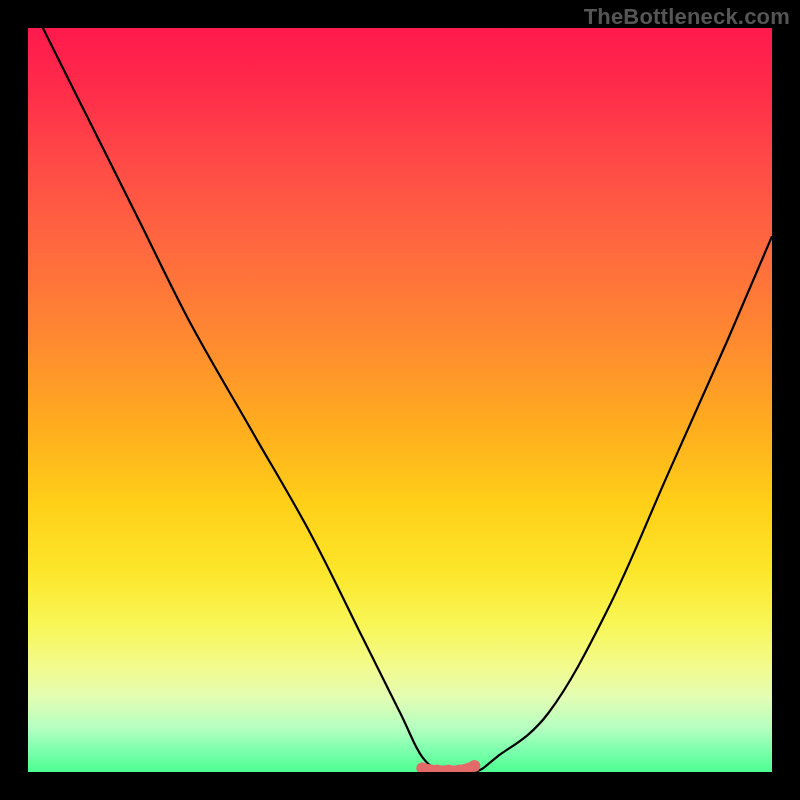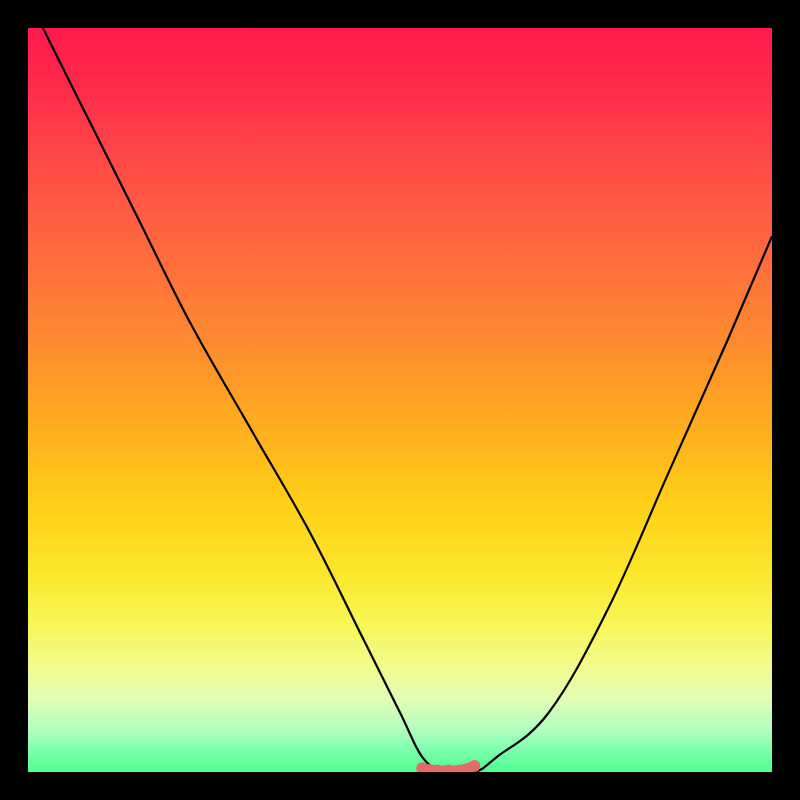--- a/index.html
+++ b/index.html
@@ -63,20 +63,21 @@
     left: 0;
     top: 0;
     width: 100%;
     height: 100%;
   }
 </style>
 </head>
 <body>
 
 <div class="frame">
+  <div class="watermark">TheBottleneck.com</div>
 
   <div class="plot-area">
     <div class="gradient-bg"></div>
 
     <svg class="curve" viewBox="0 0 744 744" preserveAspectRatio="none">
       <path fill="none" stroke="#000" stroke-width="2.2" d="M 14.9 0.0 C 22.9 16.1, 42.1 54.5, 59.5 89.3 C 76.9 124.1, 92.9 155.9, 111.6 193.4 C 130.3 230.9, 143.6 260.1, 163.7 297.6 C 183.8 335.1, 201.8 364.3, 223.2 401.8 C 244.6 439.3, 262.6 468.4, 282.7 505.9 C 302.8 543.4, 318.7 577.9, 334.8 610.1 C 350.9 642.2, 361.3 663.1, 372.0 684.5 C 382.7 705.9, 386.3 718.4, 394.3 729.1 C 402.4 739.8, 407.3 741.3, 416.6 744.0 C 426.0 746.7, 437.0 746.7, 446.4 744.0 C 455.8 741.3, 455.3 739.8, 468.7 729.1 C 482.1 718.4, 500.7 711.3, 520.8 684.5 C 540.9 657.7, 558.9 623.2, 580.3 580.3 C 601.7 537.5, 618.4 494.6, 639.8 446.4 C 661.3 398.2, 680.6 355.3, 699.4 312.5 C 718.1 269.6, 736.0 227.1, 744.0 208.3" id="curvePath"></path>
       <g id="markers">
           <path d="M 394.3 740.3 L 409.2 742.5 L 420.4 742.5 L 431.5 742.5 L 446.4 738.0" fill="none" stroke="#e46a6a" stroke-width="10" stroke-linecap="round" stroke-linejoin="round"></path>
           <circle cx="394.3" cy="740.3" r="6" fill="#e46a6a"></circle>
           <circle cx="409.2" cy="742.5" r="6" fill="#e46a6a"></circle>

